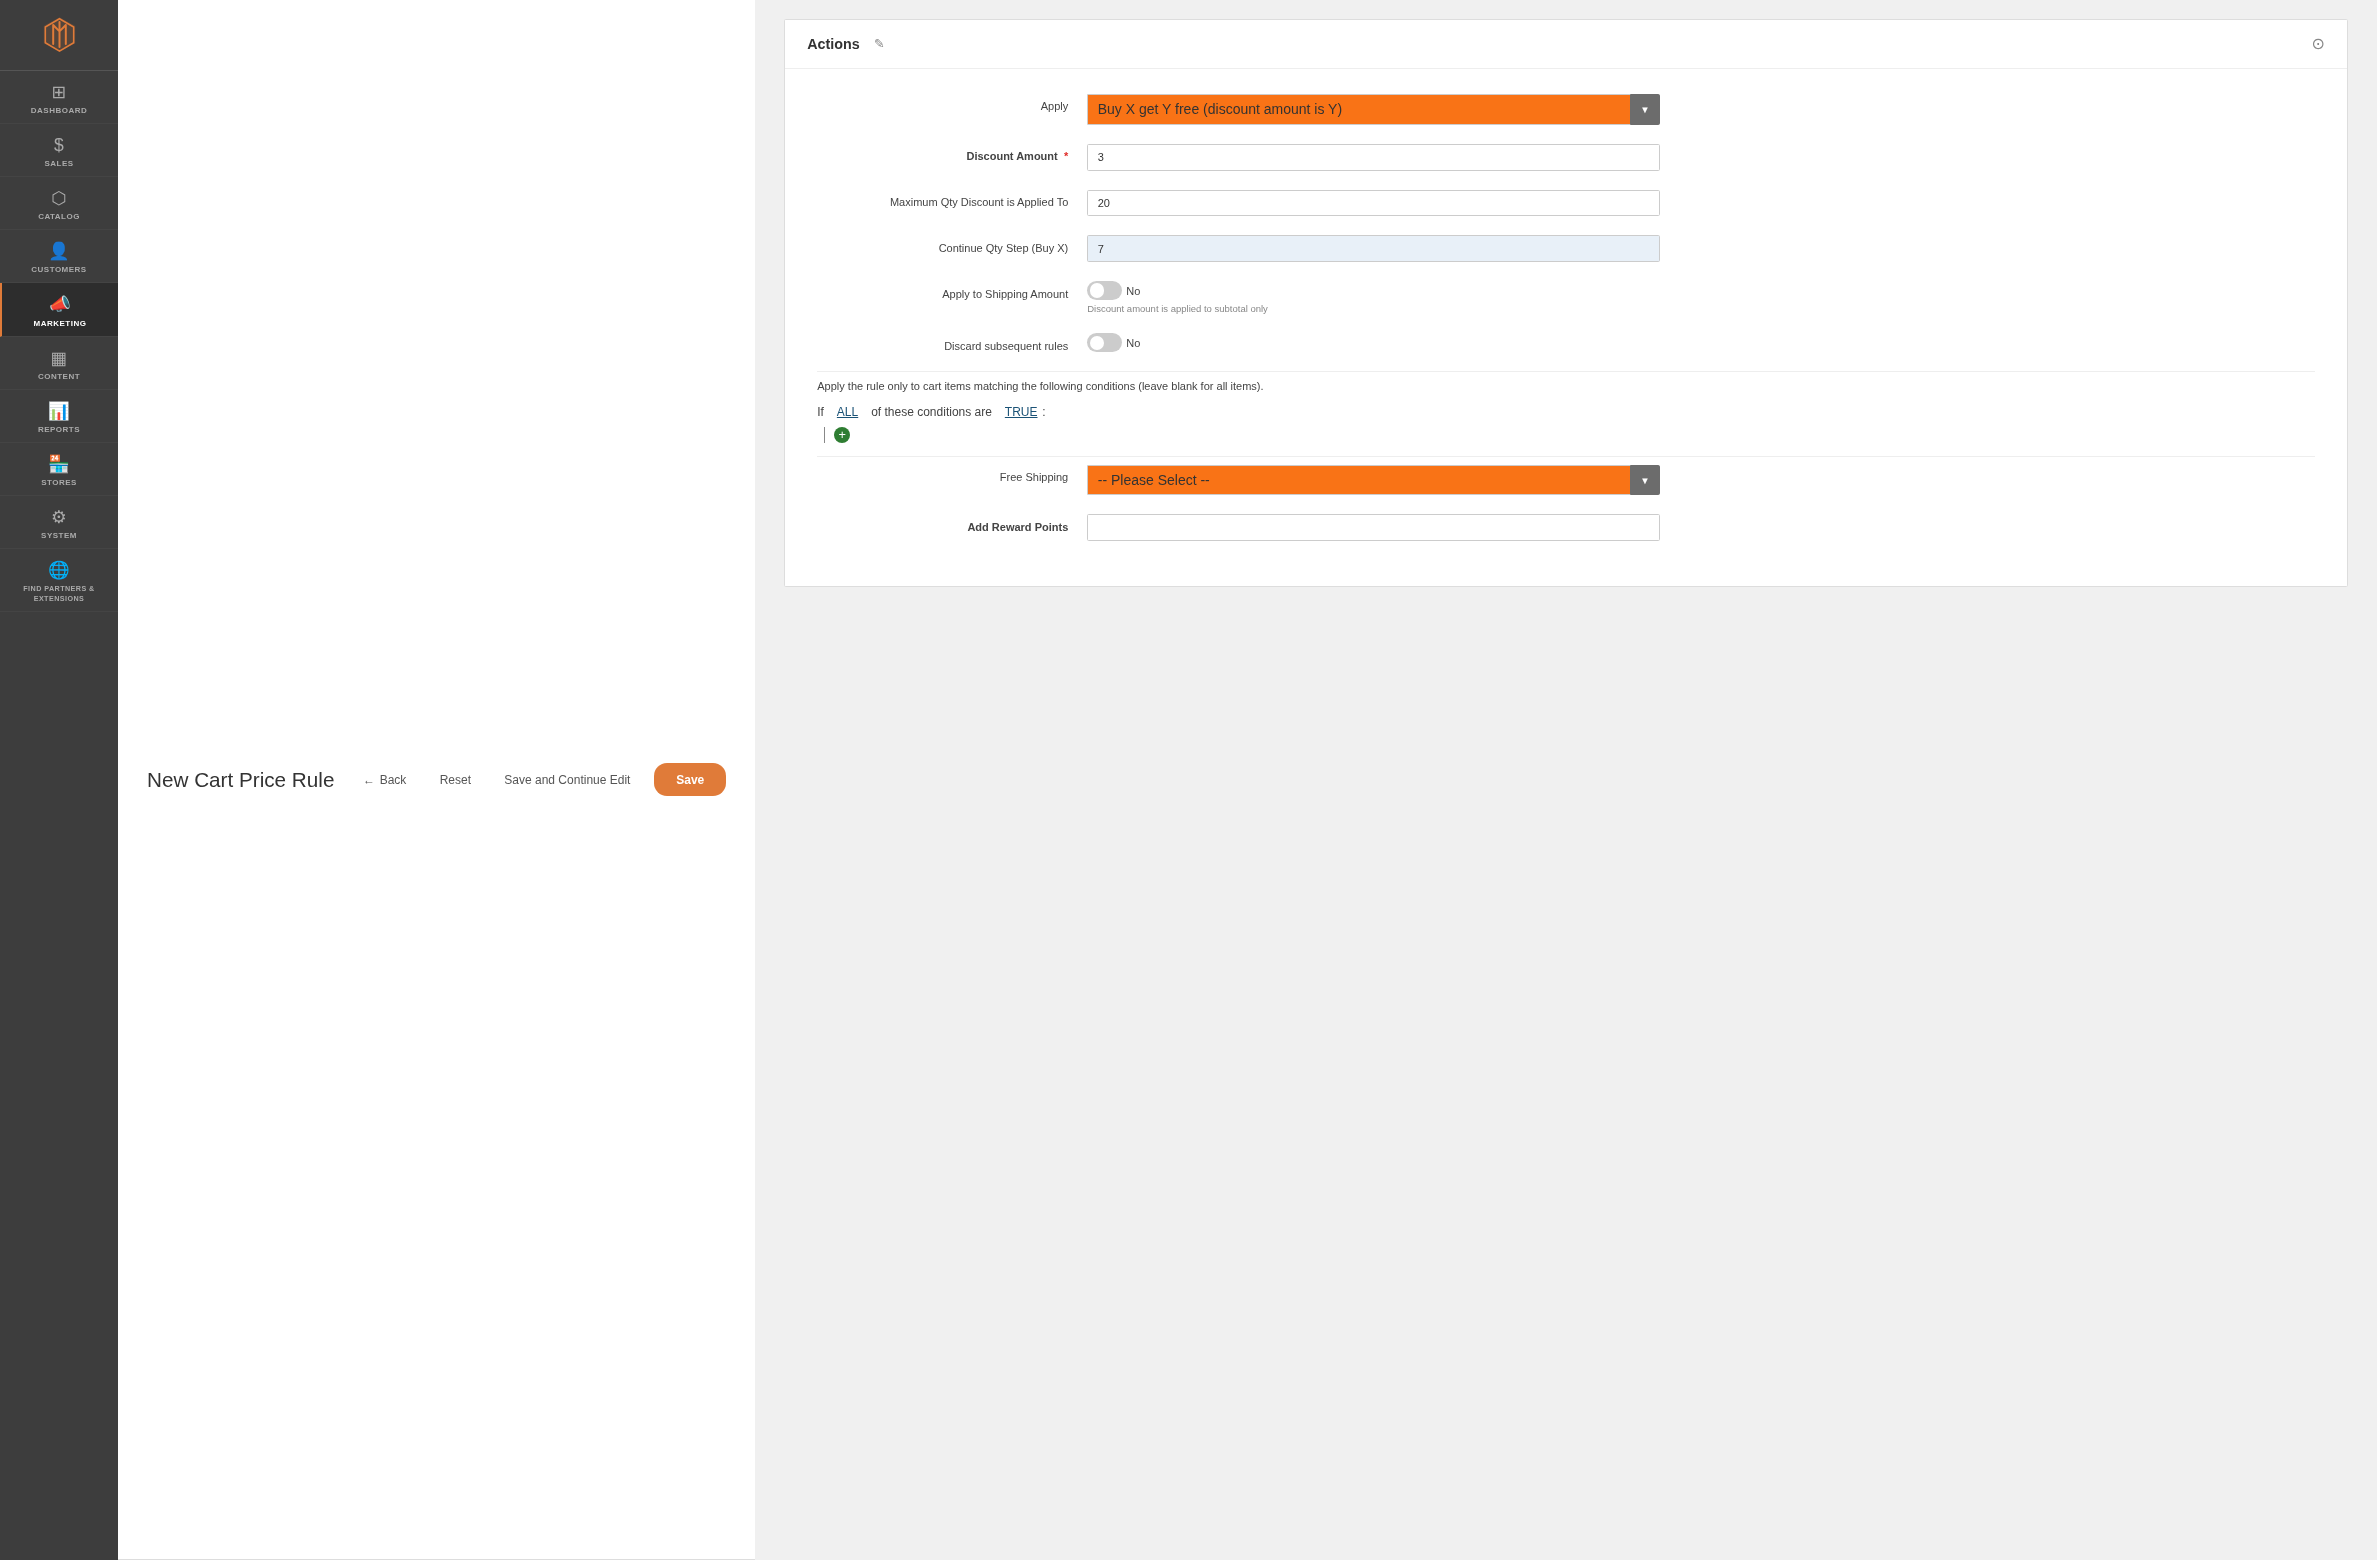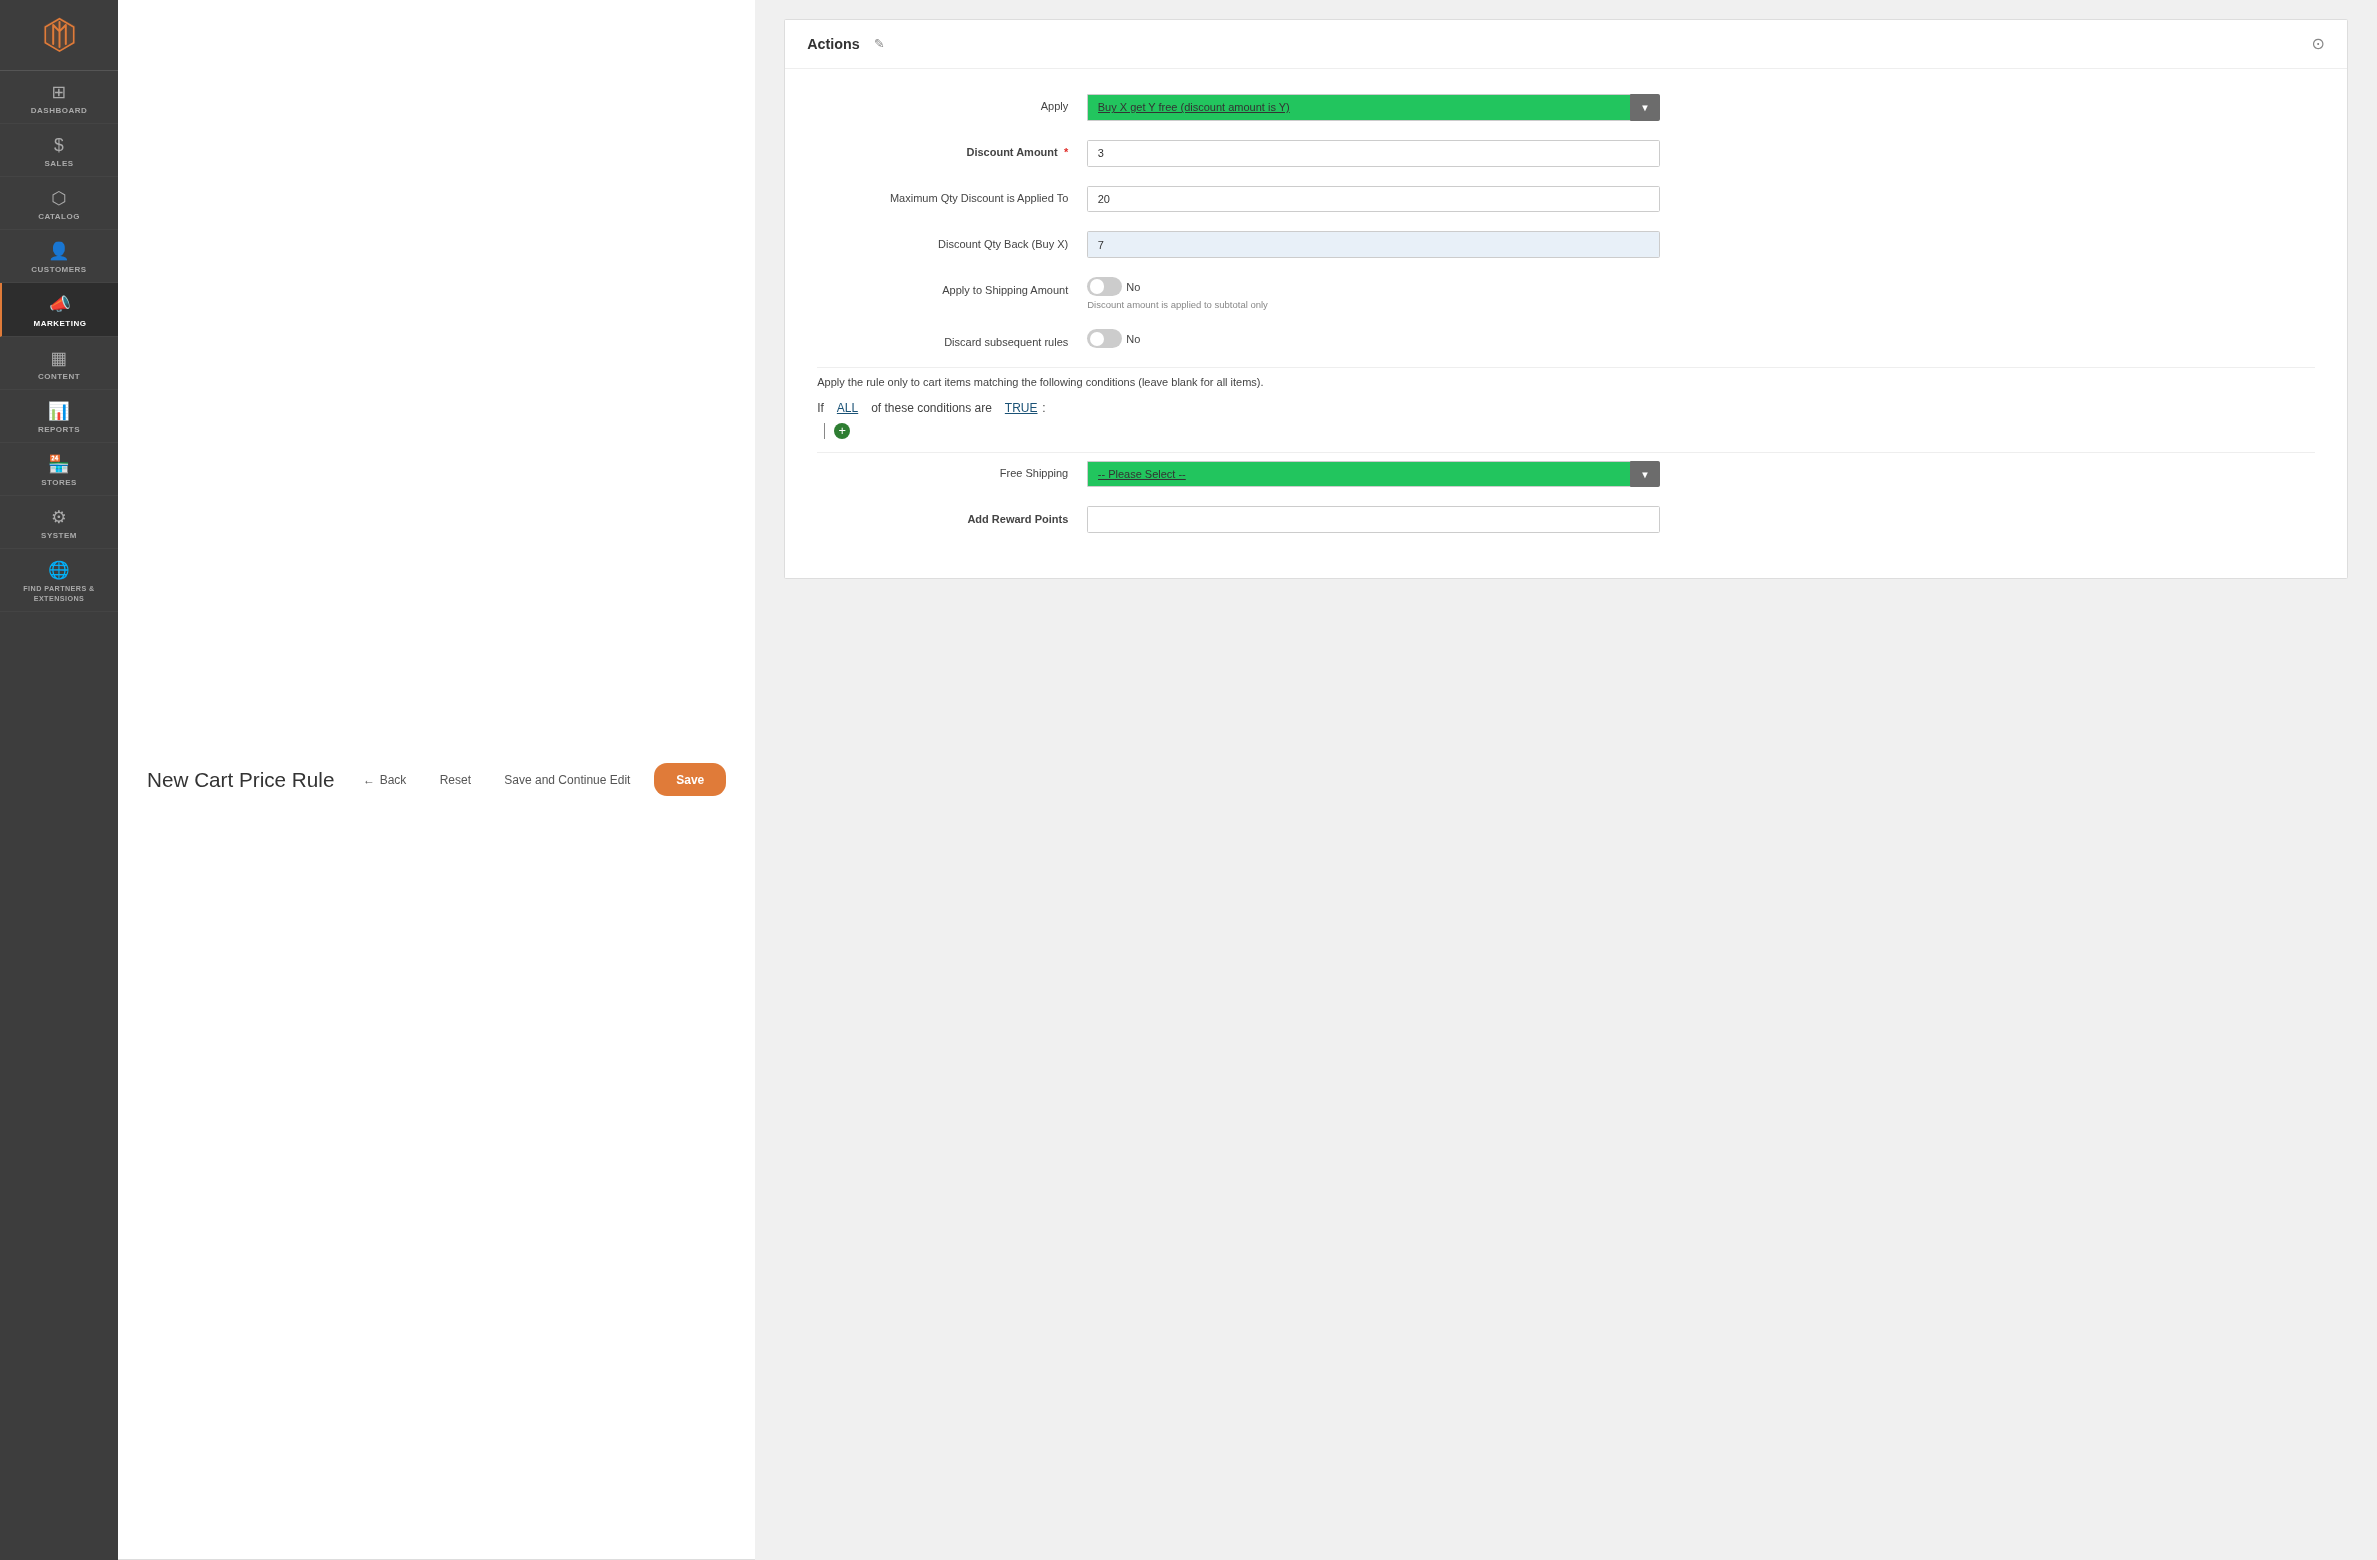--- a/index.html
+++ b/index.html
@@ -254,28 +254,27 @@
       display: flex;
       align-items: stretch;
     }
 
     .select-input {
       flex: 1;
       padding: 6.4px 9.5px;
       border: 0.8px solid #ccc;
       border-right: none;
       border-radius: 1.6px 0 0 1.6px;
-      font-size: 11px;
+      font-size: 14px;
       color: #333;
-      background: #22c55e;
+      background: #f97316;
       outline: none;
       appearance: none;
       -webkit-appearance: none;
       cursor: pointer;
-      text-decoration: underline;
     }
 
     .select-arrow-btn {
       background: #6c6c6c;
       border: 0.8px solid #6c6c6c;
       border-radius: 0 1.6px 1.6px 0;
       padding: 0 9.5px;
       cursor: pointer;
       color: #fff;
       font-size: 9.5px;
@@ -516,21 +515,21 @@
         </div>
 
         <div class="form-row">
           <label class="form-label">Maximum Qty Discount is Applied To</label>
           <div class="form-control">
             <input type="text" class="input-text" value="20" style="">
           </div>
         </div>
 
         <div class="form-row">
-          <label class="form-label">Discount Qty Back (Buy X)</label>
+          <label class="form-label">Continue Qty Step (Buy X)</label>
           <div class="form-control">
             <input type="text" class="input-text highlighted" value="7" style="">
           </div>
         </div>
 
         <div class="form-row">
           <label class="form-label">Apply to Shipping Amount</label>
           <div class="form-control">
             <div class="toggle-row">
               <label class="toggle-switch">

